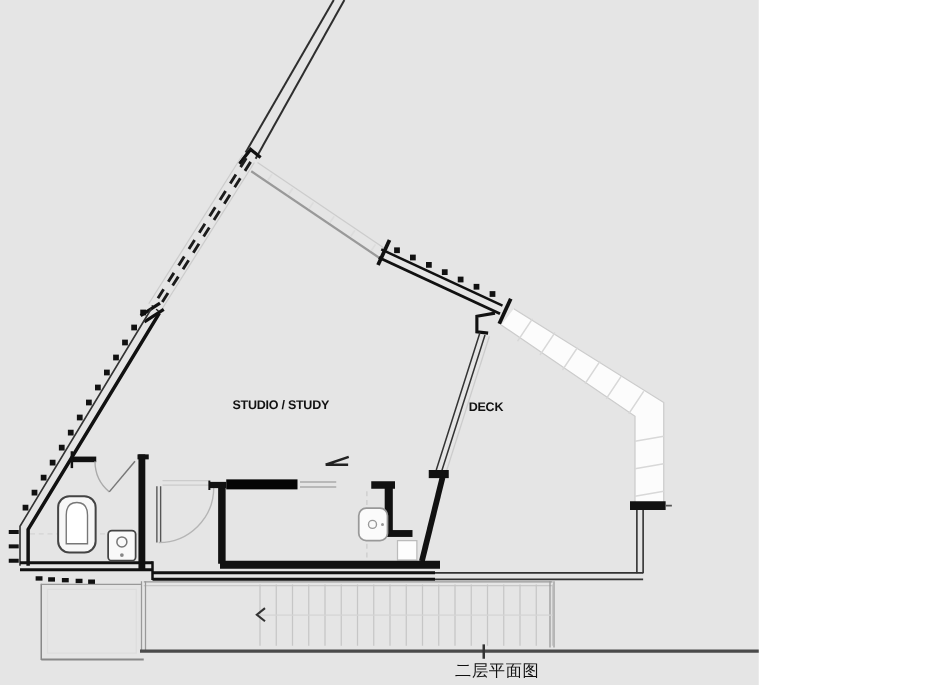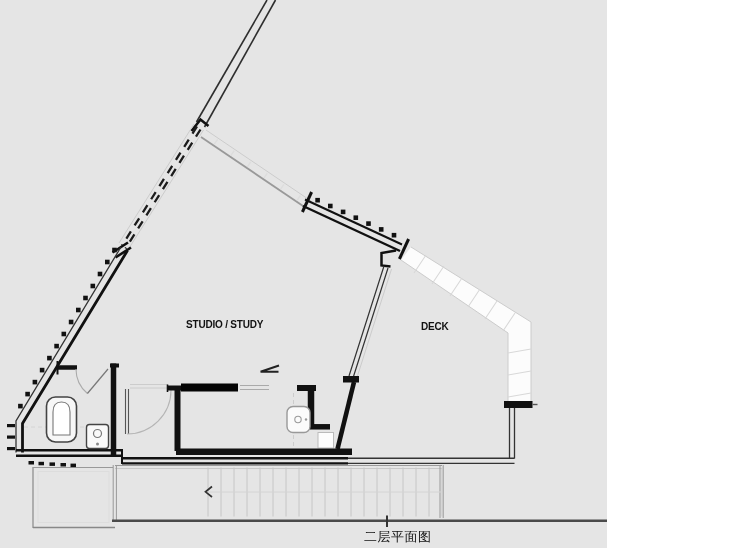--- a/index.html
+++ b/index.html
@@ -6,21 +6,21 @@
   #stage{
     position:relative;width:607px;height:548px;background:#e5e5e5;overflow:hidden;
     font-family:"Liberation Sans","DejaVu Sans",sans-serif;
   }
   #plan-svg{position:absolute;left:0;top:0;}
   .room-label{
     position:absolute;color:#111;font-weight:700;font-size:10px;letter-spacing:-0.2px;
     white-space:nowrap;
   }
   .lbl-studio{left:186px;top:319px;}
-  .lbl-deck{left:421px;top:321px;}
+  .lbl-deck{left:375px;top:321px;}
   .drawing-caption{
     position:absolute;left:364px;top:528px;color:#111;font-weight:400;font-size:13px;
     letter-spacing:0.5px;white-space:nowrap;
   }
 </style>
 </head>
 <body>
 
 <div id="stage">
 

